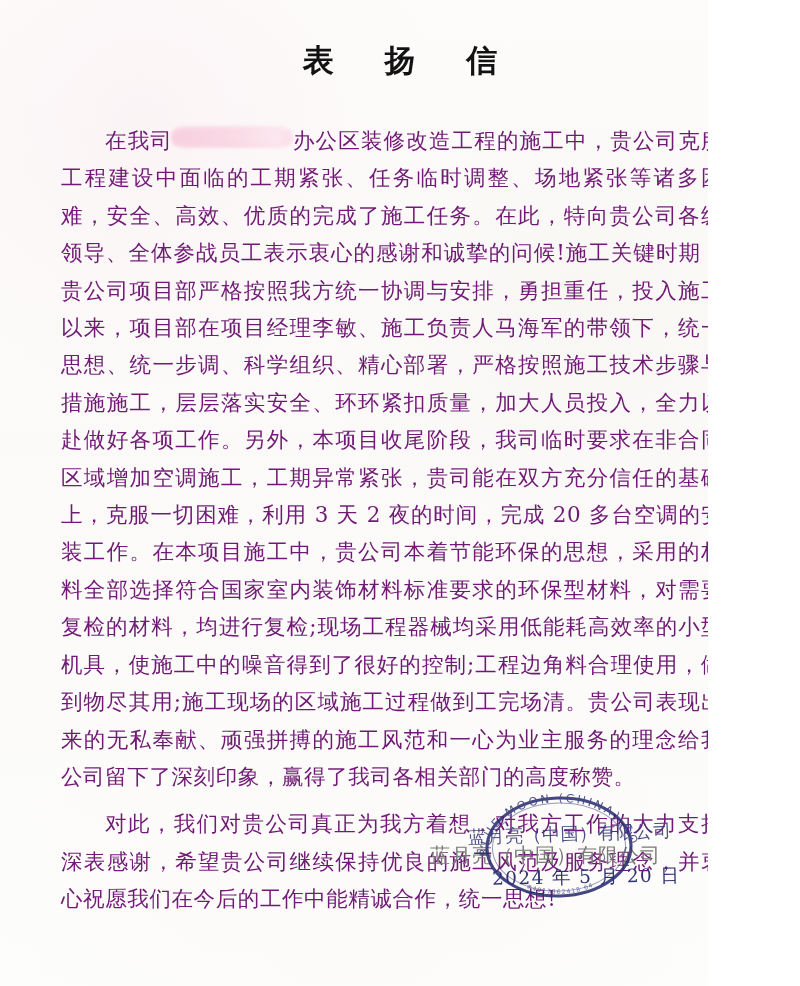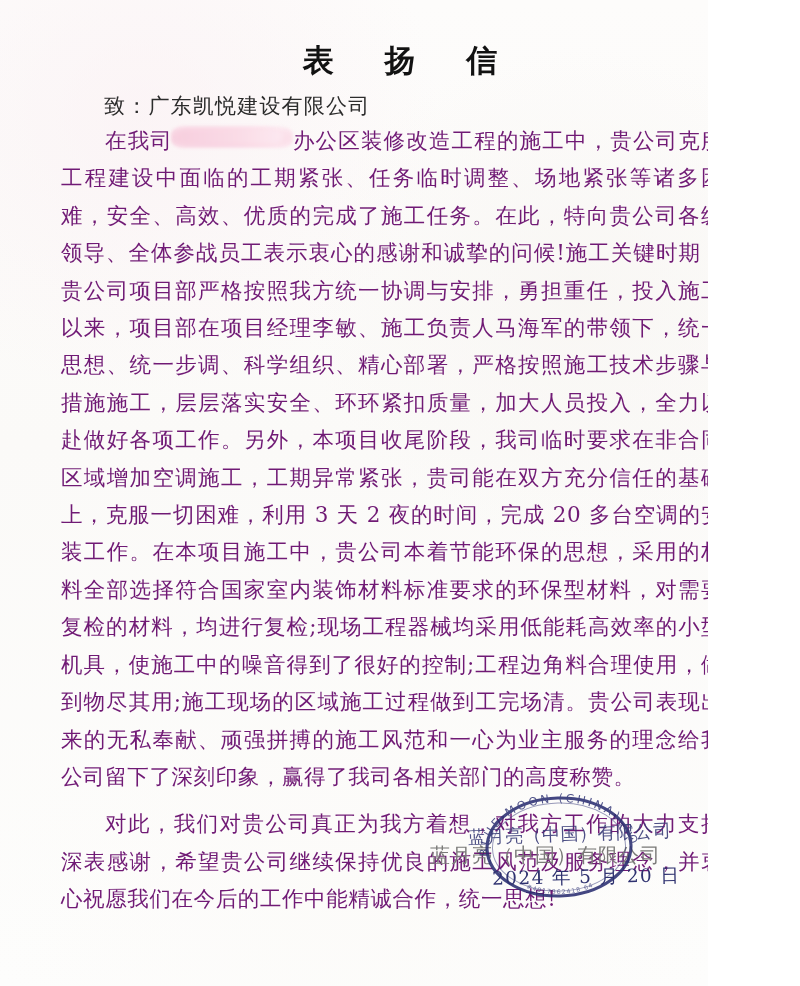--- a/index.html
+++ b/index.html
@@ -164,21 +164,20 @@
 </style>
 </head>
 <body>
 
 <div class="page">
 
   <div class="paper-tint"></div>
 
   <div class="doc-title">表  扬  信</div>
 
-  <div class="recipient">致：广东凯悦建设有限公司</div>
 
   <div class="body-block">
     <p class="para">在我司 &nbsp;&nbsp;&nbsp;&nbsp;&nbsp;&nbsp;&nbsp;&nbsp;&nbsp;&nbsp;&nbsp;&nbsp;&nbsp; 办公区装修改造工程的施工中，贵公司克服工程建设中面临的工期紧张、任务临时调整、场地紧张等诸多困难，安全、高效、优质的完成了施工任务。在此，特向贵公司各级领导、全体参战员工表示衷心的感谢和诚挚的问候!施工关键时期，贵公司项目部严格按照我方统一协调与安排，勇担重任，投入施工以来，项目部在项目经理李敏、施工负责人马海军的带领下，统一思想、统一步调、科学组织、精心部署，严格按照施工技术步骤与措施施工，层层落实安全、环环紧扣质量，加大人员投入，全力以赴做好各项工作。另外，本项目收尾阶段，我司临时要求在非合同区域增加空调施工，工期异常紧张，贵司能在双方充分信任的基础上，克服一切困难，利用 3 天 2 夜的时间，完成 20 多台空调的安装工作。在本项目施工中，贵公司本着节能环保的思想，采用的材料全部选择符合国家室内装饰材料标准要求的环保型材料，对需要复检的材料，均进行复检;现场工程器械均采用低能耗高效率的小型机具，使施工中的噪音得到了很好的控制;工程边角料合理使用，做到物尽其用;施工现场的区域施工过程做到工完场清。贵公司表现出来的无私奉献、顽强拼搏的施工风范和一心为业主服务的理念给我公司留下了深刻印象，赢得了我司各相关部门的高度称赞。</p>
     <p class="para">对此，我们对贵公司真正为我方着想，对我方工作的大力支持深表感谢，希望贵公司继续保持优良的施工风范及服务理念，并衷心祝愿我们在今后的工作中能精诚合作，统一思想!</p>
   </div>
 
   <div class="redaction"></div>
 
   <div class="sign-area">
 

